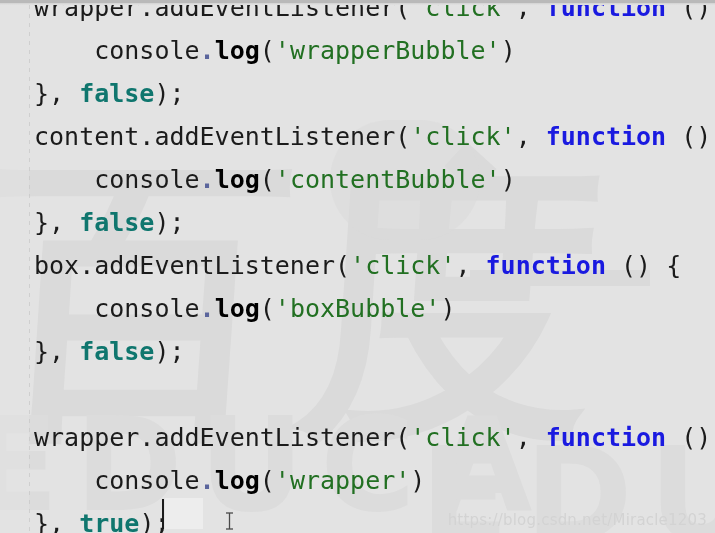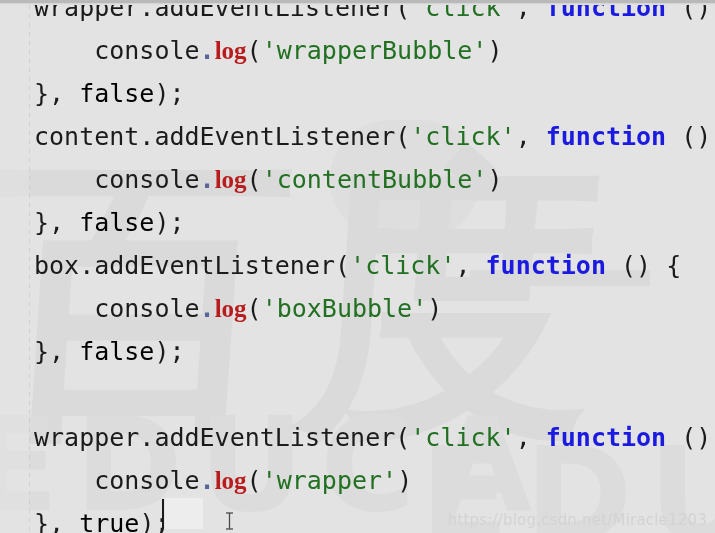--- a/index.html
+++ b/index.html
@@ -112,23 +112,23 @@
     white-space: pre;
     color: #1b1b1b;
     letter-spacing: 0px;
   }
   .ln {
     height: 43px;
     padding-left: 34px;
     white-space: pre;
   }
   .kw      { color: #1a1ae0; font-weight: 700; }   
-  .bool    { color: #000000; font-weight: 400; }   
+  .bool    { color: #0f766e; font-weight: 700; }   
   .str     { color: #227022; }                      
-  .meth    { color: #b91c1c; font-weight: 700; font-family: Liberation Serif, serif; }   
+  .meth    { color: #000000; font-weight: 700; }   
   .dot     { color: #5b659c; font-weight: 700; }
   .plain   { color: #1b1b1b; }
 
   
   #caret {
     position: absolute;
     left: 162px;
     top: 499px;
     width: 2px;
     height: 30px;

